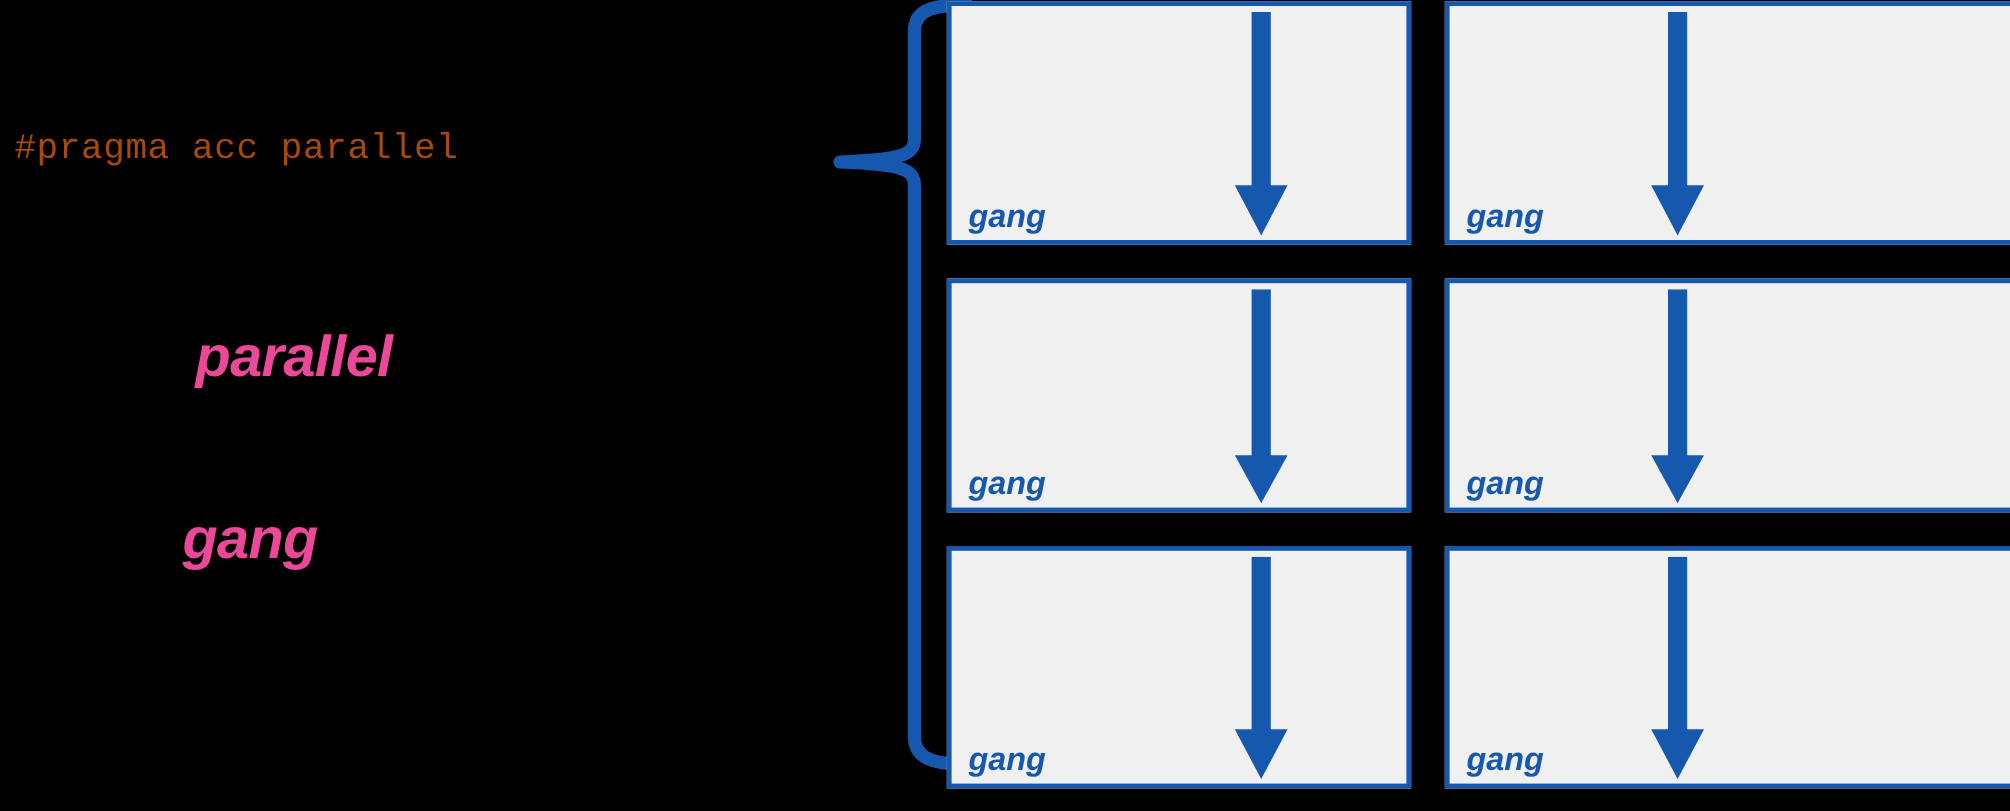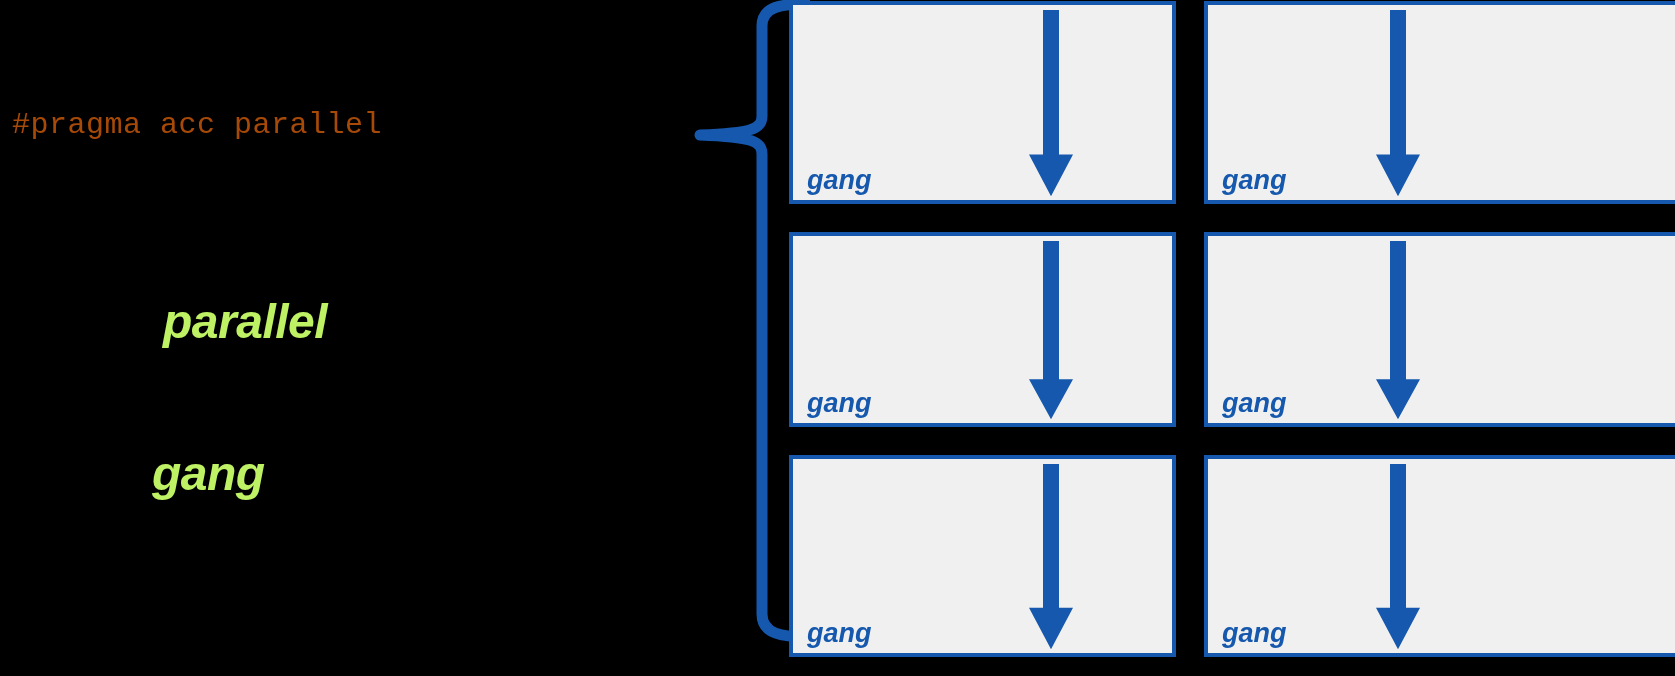--- a/index.html
+++ b/index.html
@@ -28,24 +28,23 @@
     letter-spacing: 0.5px;
     color: #a84a07;
     white-space: pre;
   }
   .big-word {
     position: absolute;
     font-family: "Liberation Sans", sans-serif;
     font-style: italic;
     font-weight: bold;
     font-size: 48px;
-    color: #bef264;
+    color: #ec4899;
     white-space: pre;
     letter-spacing: -0.5px;
-    margin-top: 24px;
   }
   .big-word.w-parallel { left: 163px; top: 270px; }
   .big-word.w-gangs    { left: 152px; top: 422px; }
 
   
   .brace {
     position: absolute;
     left: 690px;
     top: -4px;
     width: 120px;

